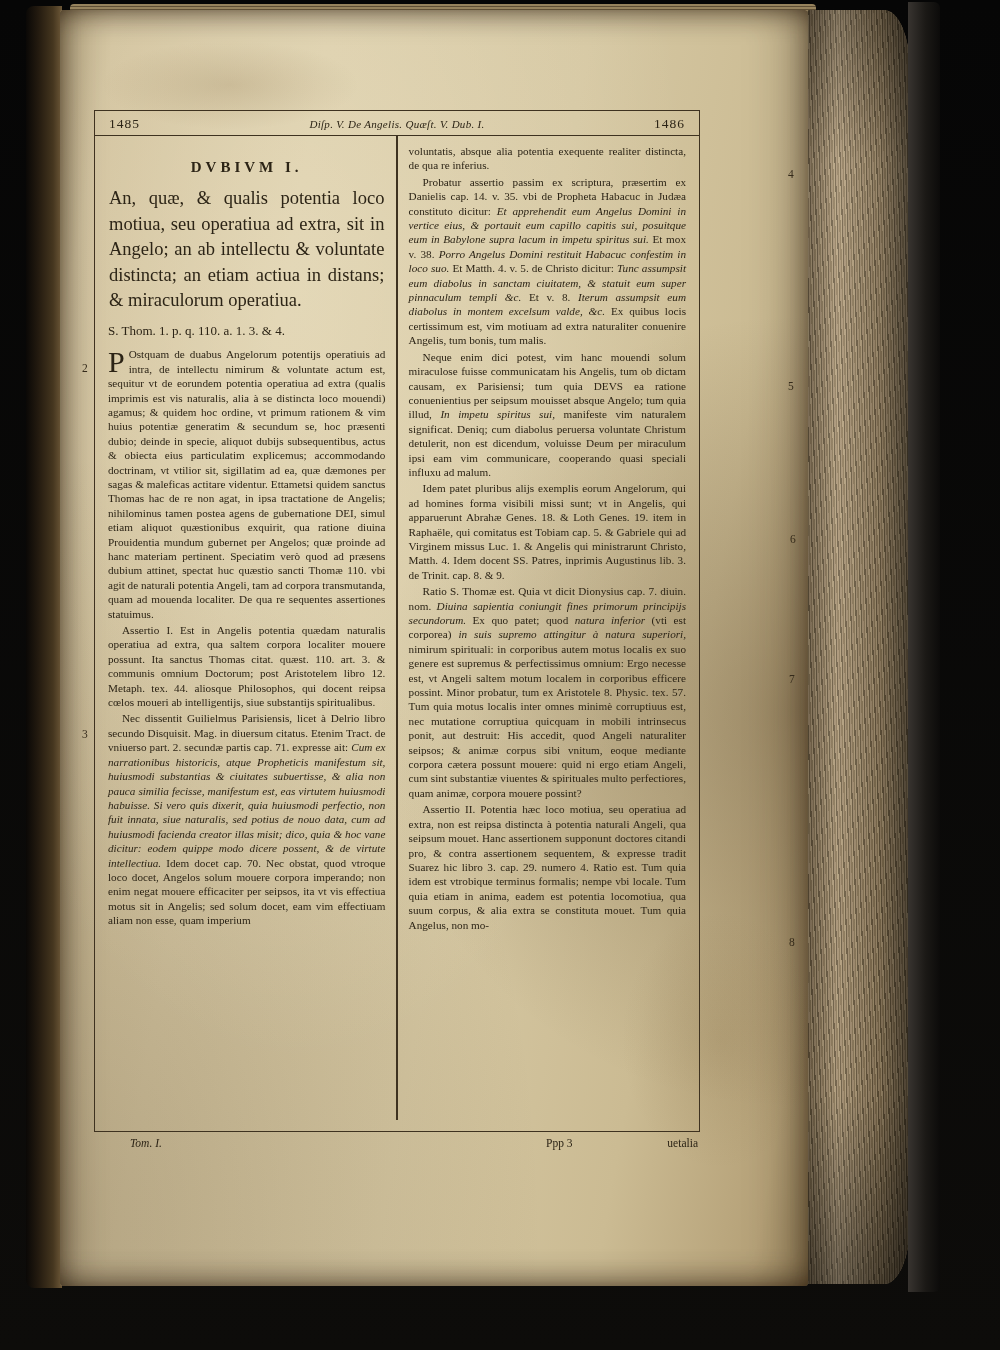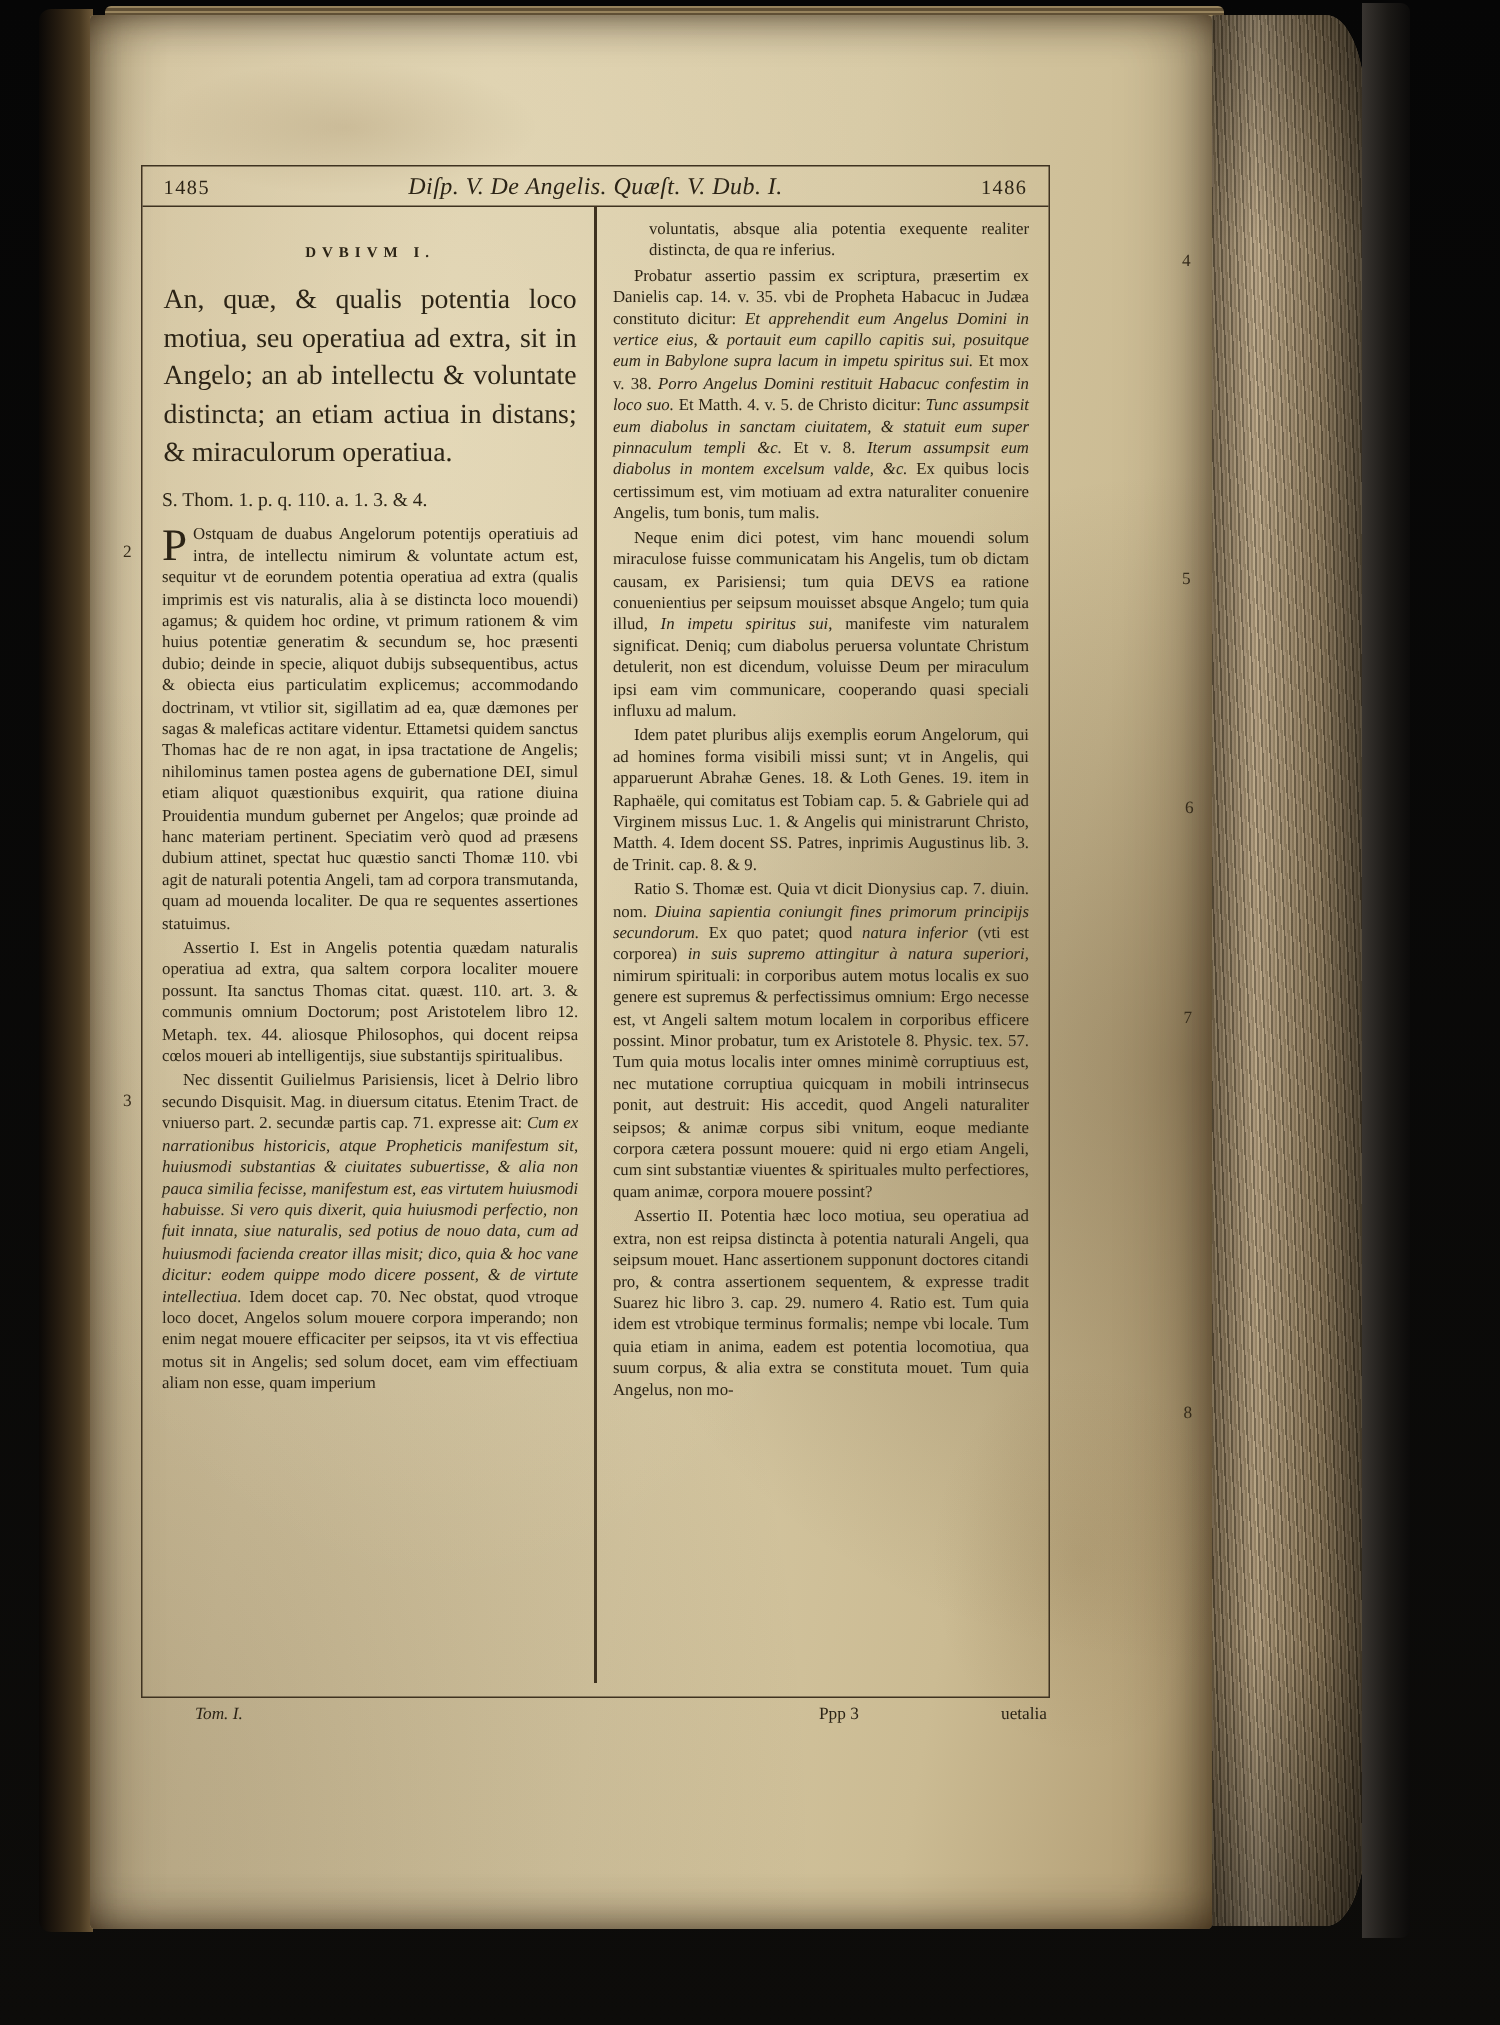--- a/index.html
+++ b/index.html
@@ -42,36 +42,36 @@
     background:radial-gradient(ellipse at center, rgba(120,95,55,.18), rgba(120,95,55,0) 70%); }
   .stain.s2 { left:560px; top:900px; width:200px; height:260px;
     background:radial-gradient(ellipse at center, rgba(110,85,45,.14), rgba(110,85,45,0) 70%); }
 
   
   .frame { position:absolute; left:34px; top:100px; width:606px; height:1022px;
     border:1.2px solid #3e3220; }
   .header { display:flex; align-items:baseline; justify-content:space-between;
     padding:5px 14px 3px 14px; border-bottom:1.2px solid #3e3220; }
   .pagenum { font-size:13.5px; letter-spacing:1px; }
-  .running-title { font-style:italic; font-size:16px; letter-spacing:.3px; }
+  .running-title { font-style:italic; font-size:11px; letter-spacing:.3px; }
 
   .columns { display:flex; height:984px; overflow:hidden; }
   .col { width:302px; overflow:hidden; padding:8px 11px 0 13px;
     font-size:11.2px; line-height:14.4px; text-align:justify; }
   .col.right { padding:8px 13px 0 11px; }
   .divider { width:1.2px; background:#3e3220; }
 
-  .dubium-heading { font-size:10px; font-weight:bold; letter-spacing:4px;
+  .dubium-heading { font-size:15px; font-weight:bold; letter-spacing:4px;
     text-align:center; margin:16px 0 12px; }
   .question { font-size:18.5px; line-height:25.5px;
     text-align:justify; margin:2px 1px 10px; }
   .reference { font-size:13px; text-align:left; margin:8px 0 9px; }
 
   .paras p { text-indent:14px; margin:0 0 2px; }
-  .paras p.noindent { text-indent:0;margin-left:24px; }
+  .paras p.noindent { text-indent:0; }
   .paras p.has-dropcap { text-indent:0; }
   .dropcap { float:left; font-size:30px; line-height:25px; padding:2px 4px 0 0; }
   .it { font-style:italic; }
 
   .mnum { position:absolute; font-size:11.5px; color:#342a1a; }
 
   .footer { position:absolute; left:34px; top:1127px; width:606px; height:16px; font-size:11.5px; }
   .sig-left { position:absolute; left:36px; font-style:italic; }
   .sig-center { position:absolute; left:452px; }
   .catchword { position:absolute; right:2px;margin-left:25px; }

